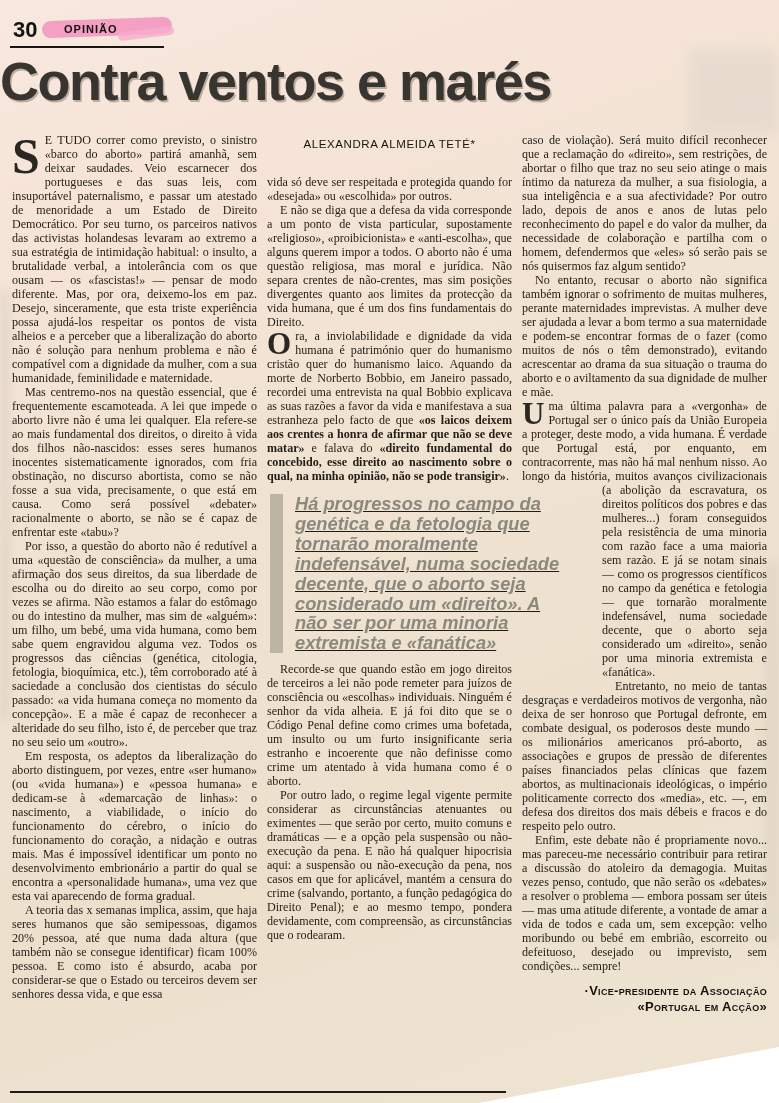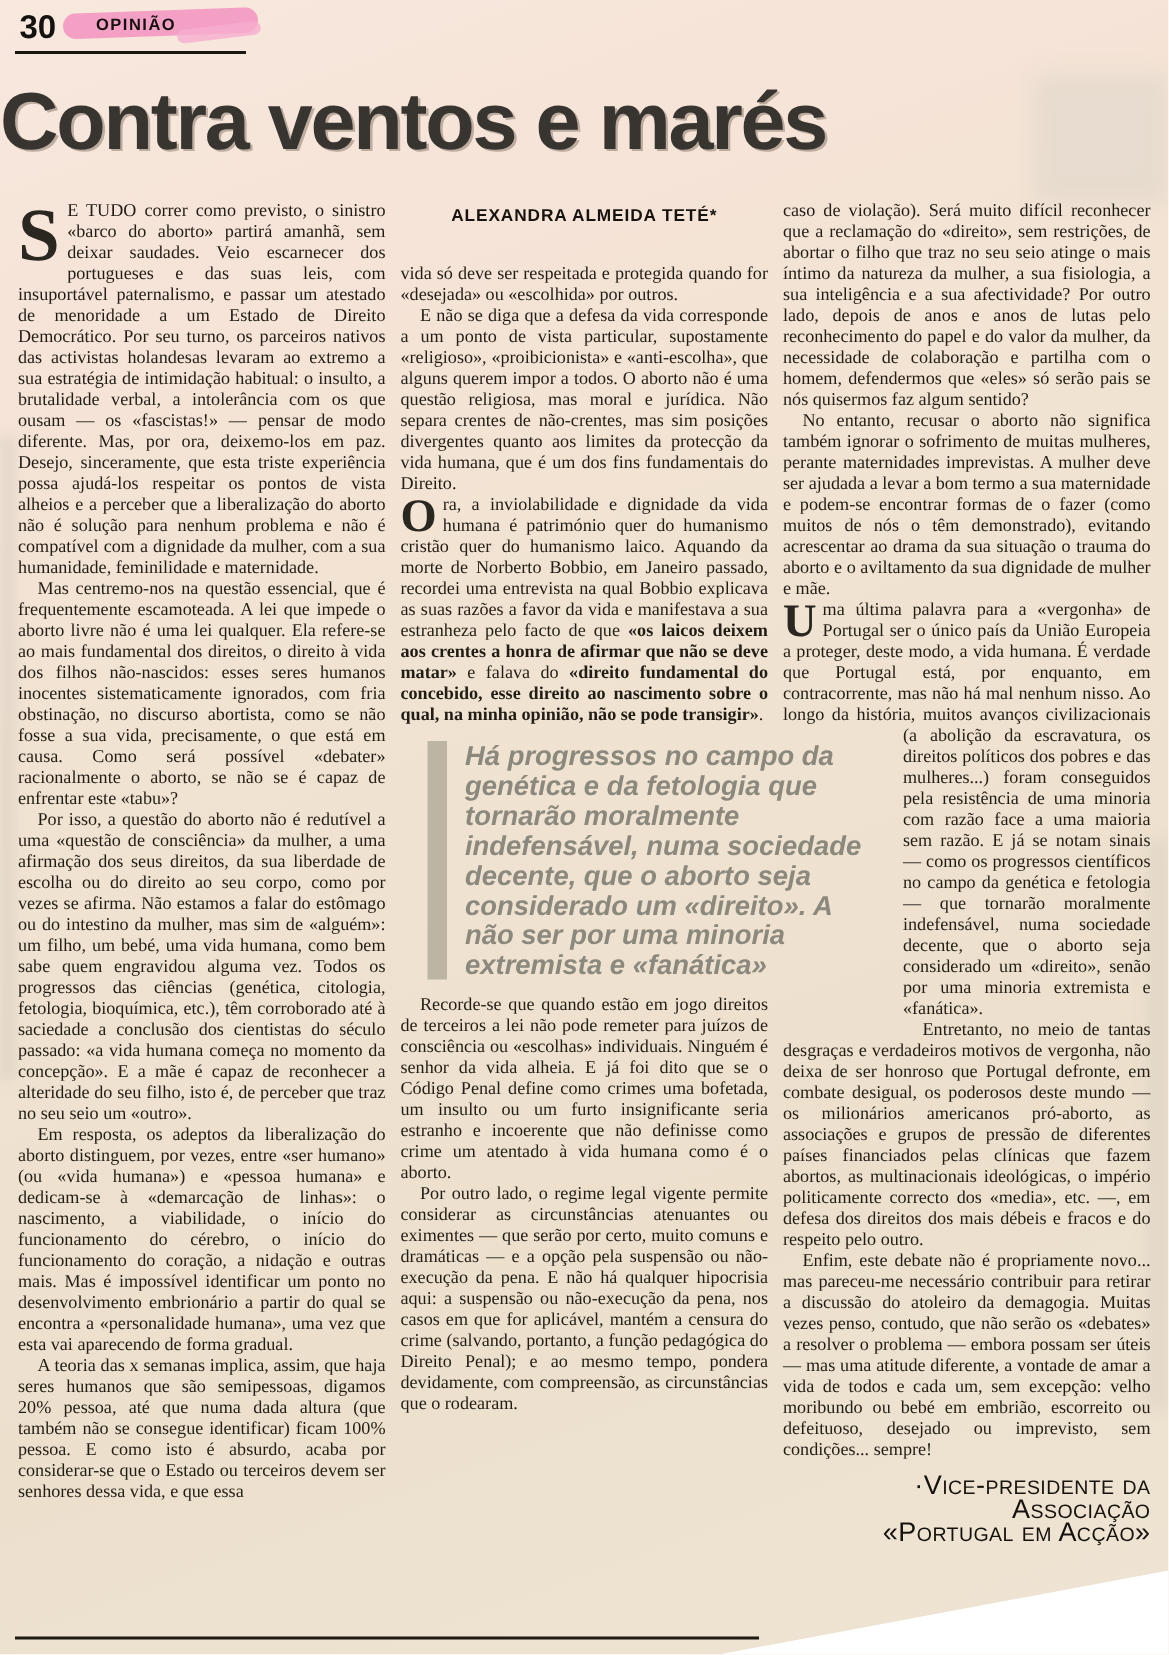--- a/index.html
+++ b/index.html
@@ -9,21 +9,21 @@
     font-family:"Liberation Serif",serif;color:#211d15;
   }
   
   .art{position:absolute;pointer-events:none;}
   .art-tr{top:50px;right:0;width:90px;height:85px;background:#d8d2c7;opacity:.45;filter:blur(7px);}
   .art-mr{top:560px;right:0;width:14px;height:380px;background:#cfc8bc;opacity:.35;filter:blur(5px);}
   .art-ml{top:290px;left:0;width:10px;height:430px;background:#cdc5ba;opacity:.4;filter:blur(4px);}
   .corner-cut{position:absolute;right:0;bottom:0;width:300px;height:56px;background:#fff;
     clip-path:polygon(100% 0,100% 100%,0 100%);}
   
-  .masthead{position:absolute;top:0;left:0;width:100%;height:46px;}
+  .masthead{position:absolute;top:12px;left:0;width:100%;height:46px;}
   .pageno{position:absolute;left:13px;top:5px;font-family:"Liberation Sans",sans-serif;
     font-weight:bold;font-size:22px;color:#141210;}
   .swoosh1{position:absolute;left:42px;top:7px;width:130px;height:17px;border-radius:9px;
     background:#f392bf;opacity:.85;transform:rotate(-2deg);}
   .swoosh2{position:absolute;left:118px;top:17px;width:56px;height:9px;border-radius:5px;
     background:#f6aed0;opacity:.8;transform:rotate(-7deg);}
   .section{position:absolute;left:64px;top:11px;font-family:"Liberation Sans",sans-serif;
     font-weight:bold;font-size:11px;letter-spacing:1px;color:#141210;}
   .mast-rule{position:absolute;left:10px;top:34px;width:154px;height:2px;background:#181611;}
   
@@ -32,31 +32,31 @@
     letter-spacing:-1.5px;color:#383530;text-shadow:1.6px 1.6px 0 rgba(95,80,62,.38);}
   
   .cols{position:absolute;top:133px;left:12px;width:755px;display:flex;gap:10px;}
   .col{width:245px;flex:none;}
   .col p{margin:0;text-align:justify;font-size:12.1px;line-height:14px;
     text-indent:13px;hyphens:auto;-webkit-hyphens:auto;}
   .col p.noindent{text-indent:0;}
   .dc{float:left;font-weight:bold;color:#2a2620;}
   .dc-l{font-size:50px;line-height:41px;padding:3px 5px 0 0;}
   .dc-m{font-size:31px;line-height:25px;padding:2px 4px 0 0;}
-  .byline{font-family:"Liberation Sans",sans-serif;font-weight:bold;font-size:11.5px;
+  .byline{font-family:"Liberation Sans",sans-serif;font-weight:normal;font-size:11.5px;
     letter-spacing:.6px;text-align:center;margin:5px 0 25px 0;color:#17140f;}
   
-  .pullquote{position:relative;z-index:3;display:flex;gap:12px;width:305px;margin:11px 0 9px 18px;}
+  .pullquote{position:relative;z-index:3;display:flex;gap:12px;width:305px;margin:11px 0 9px 3px;text-decoration:underline;}
   .pq-bar{flex:none;width:13px;background:#bdb5a4;}
   .pq-text{width:280px;font-family:"Liberation Sans",sans-serif;font-weight:bold;font-style:italic;
     font-size:18.3px;line-height:19.9px;color:#8b897d;text-align:left;}
   
   .wrap-spacer{float:left;width:80px;height:200px;}
   .credit{margin-top:10px;text-align:right;font-family:"Liberation Sans",sans-serif;
-    font-weight:normal;font-size:18px;line-height:15.5px;font-variant:small-caps;
+    font-weight:bold;font-size:13px;line-height:15.5px;font-variant:small-caps;
     letter-spacing:.3px;color:#15120d;}
   .bottom-rule{position:absolute;left:10px;top:1091px;width:496px;height:2px;background:#1f1b15;}
 </style>
 </head>
 <body>
 
 <div class="page">
 
   <div class="art art-tr"></div>
   <div class="art art-mr"></div>

